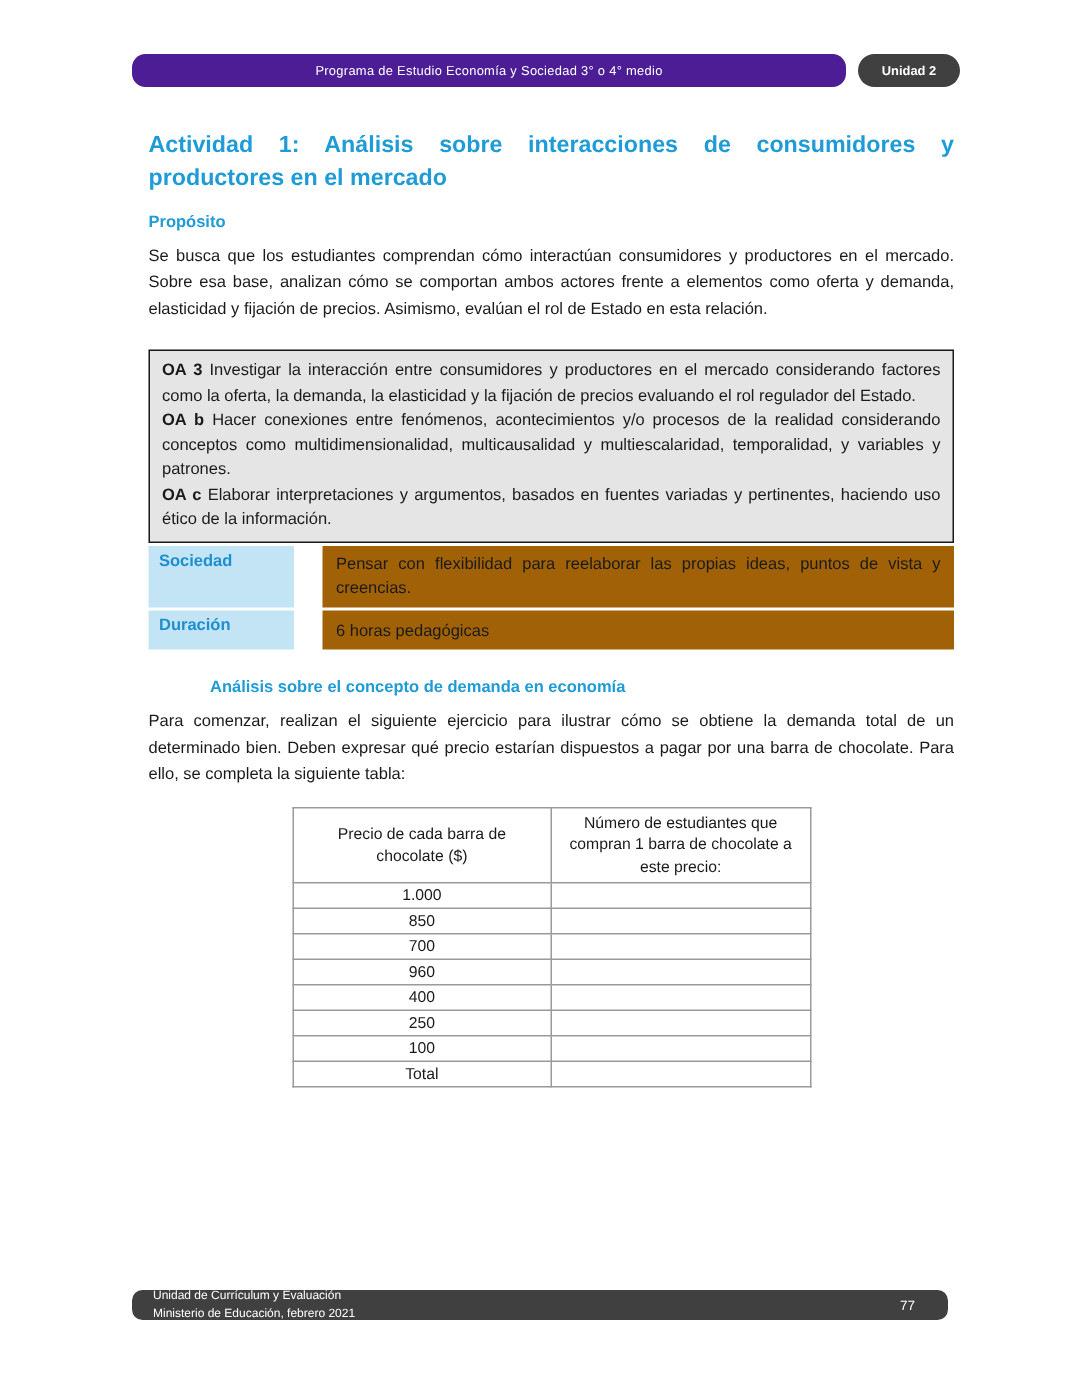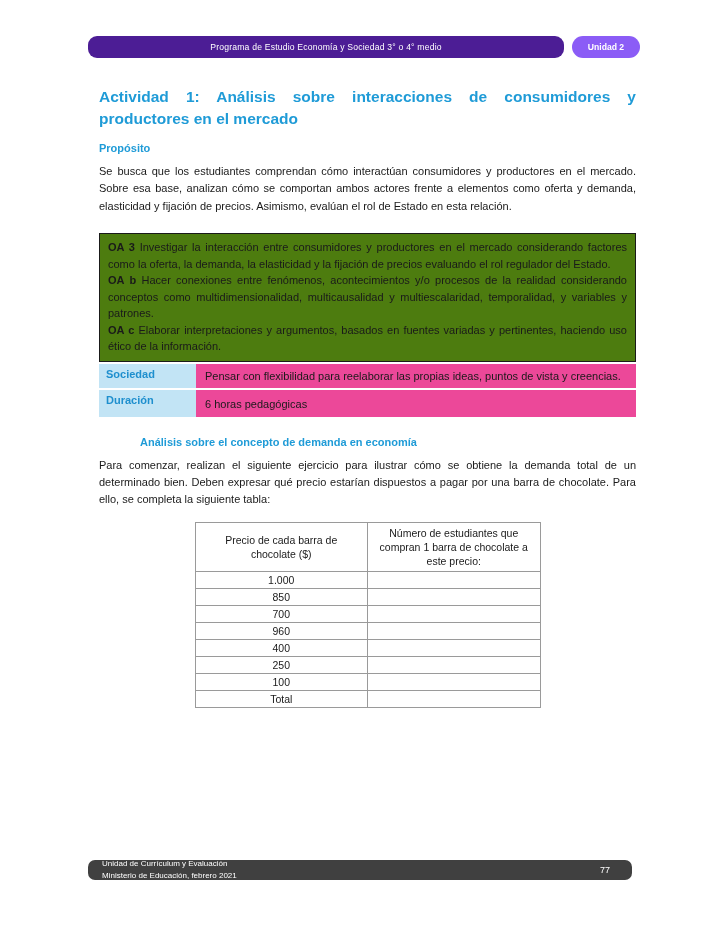--- a/index.html
+++ b/index.html
@@ -20,21 +20,21 @@
   }
   .header-bar {
     flex: 1;
     background: #4c1d95;
     border-radius: 9px;
     display: flex; align-items: center; justify-content: center;
     color: #fff; font-size: 8.6px; letter-spacing: .2px;
   }
   .unit-pill {
     width: 68px;
-    background: #8b5cf6;
+    background: #404040;
     border-radius: 11px;
     display: flex; align-items: center; justify-content: center;
     color: #fff; font-size: 8.6px; font-weight: bold;
   }
 
   
   .content {
     position: absolute;
     top: 86px; left: 99px;
     width: 537px;
@@ -64,41 +64,41 @@
   .obj-header {
     background: #2E9BD6;
     color: #fff;
     font-size: 11px;
     font-weight: bold;
     padding: 5px 9px;
   }
   .obj-body {
     border: 1px solid #1a1a1a;
     padding: 5px 8px 6px 8px;
-    background: #4d7c0f;
+    background: #e5e5e5;
   }
   .oa-item {
     font-size: 11px;
     line-height: 1.5;
     text-align: justify;
   }
   .attr-row { display: flex; margin-top: 2px; }
   .attr-label {
     width: 97px;
     flex: 0 0 97px;
     background: #C2E4F5;
     color: #1E8FCE;
     font-size: 11px;
     font-weight: bold;
     padding: 4px 7px;
   }
   .attr-value {
     flex: 1;
-    margin-left: 0;
-    background: #ec4899;
+    margin-left: 19px;
+    background: #a16207;
     font-size: 11px;
     line-height: 1.5;
     padding: 4px 9px;
     text-align: justify;
   }
   .duracion-value { padding-top: 6px; }
 
   
   .desarrollo-heading { margin-top: 33px; letter-spacing: .2px; }
   .sub-heading { margin-top: 19px; margin-left: 41px; }

